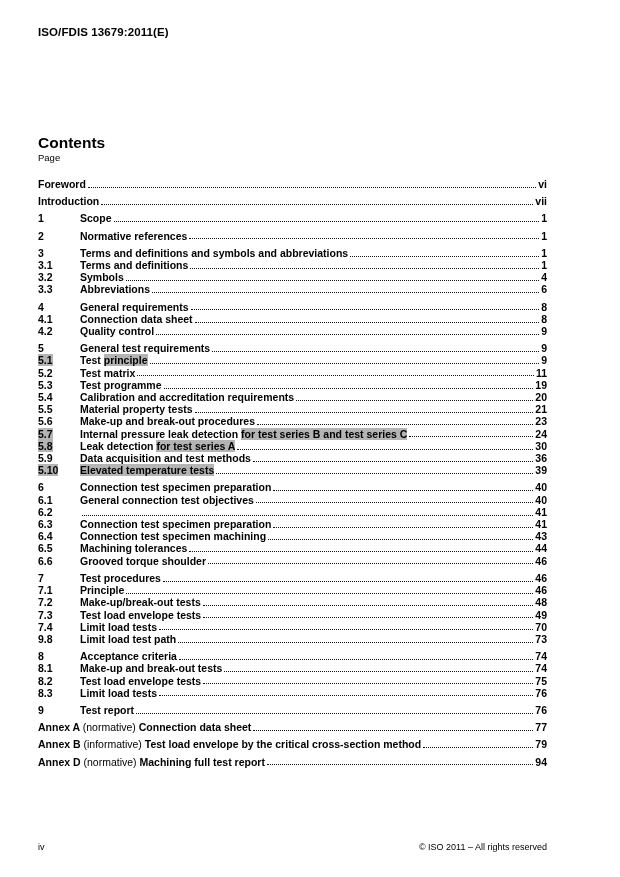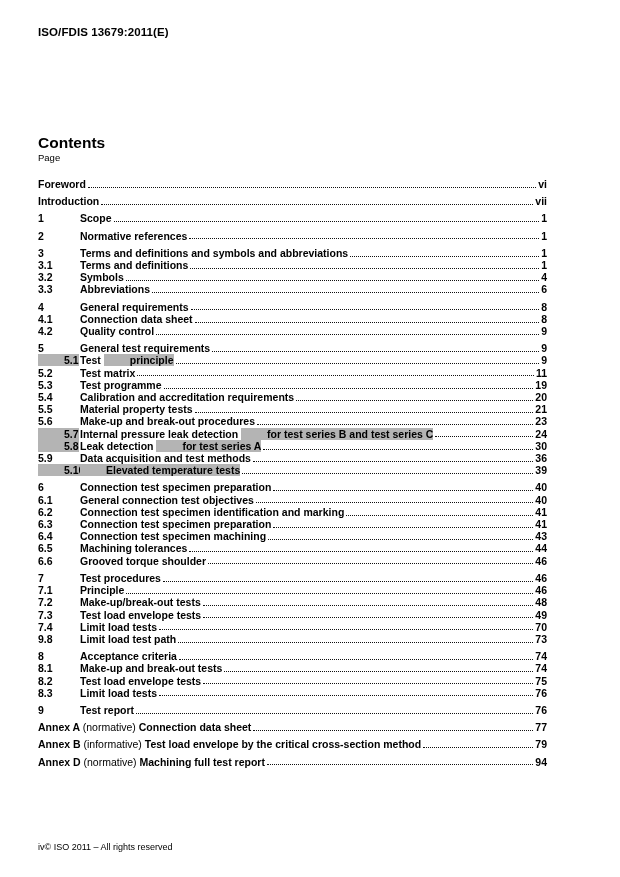--- a/index.html
+++ b/index.html
@@ -51,28 +51,29 @@
   .toc-num { flex: none; width: 42px; }
   .toc-title { flex: none; }
   .leader {
     flex: 1;
     min-width: 8px;
     border-bottom: 1.5px dotted #111111;
     align-self: flex-end;
     margin: 0 2px 2.5px 2px;
   }
   .toc-page { flex: none; }
-  .hl { background: #b4b4b4; padding-left: 26px; }
+  .hl { background: #b4b4b4; }
   .normal { font-weight: normal; }
   .footer {
     position: absolute;
     left: 38px;
     right: 73px;
     bottom: 25px;
     display: flex;
+    justify-content: space-between;
     align-items: baseline;
     font-size: 9px;
     font-weight: normal;
   }
 </style>
 </head>
 <body>
 
 <div class="page">
 
@@ -236,21 +237,20 @@
           <span class="toc-page">40</span>
         </div>
         <div class="toc-row">
           <span class="toc-num"><span>6.1</span></span>
           <span class="toc-title"><span>General connection test objectives</span></span>
           <span class="leader"></span>
           <span class="toc-page">40</span>
         </div>
         <div class="toc-row">
           <span class="toc-num"><span>6.2</span></span>
-          <span class="toc-title"><span>Connection test specimen identification and marking</span></span>
           <span class="leader"></span>
           <span class="toc-page">41</span>
         </div>
         <div class="toc-row">
           <span class="toc-num"><span>6.3</span></span>
           <span class="toc-title"><span>Connection test specimen preparation</span></span>
           <span class="leader"></span>
           <span class="toc-page">41</span>
         </div>
         <div class="toc-row">

